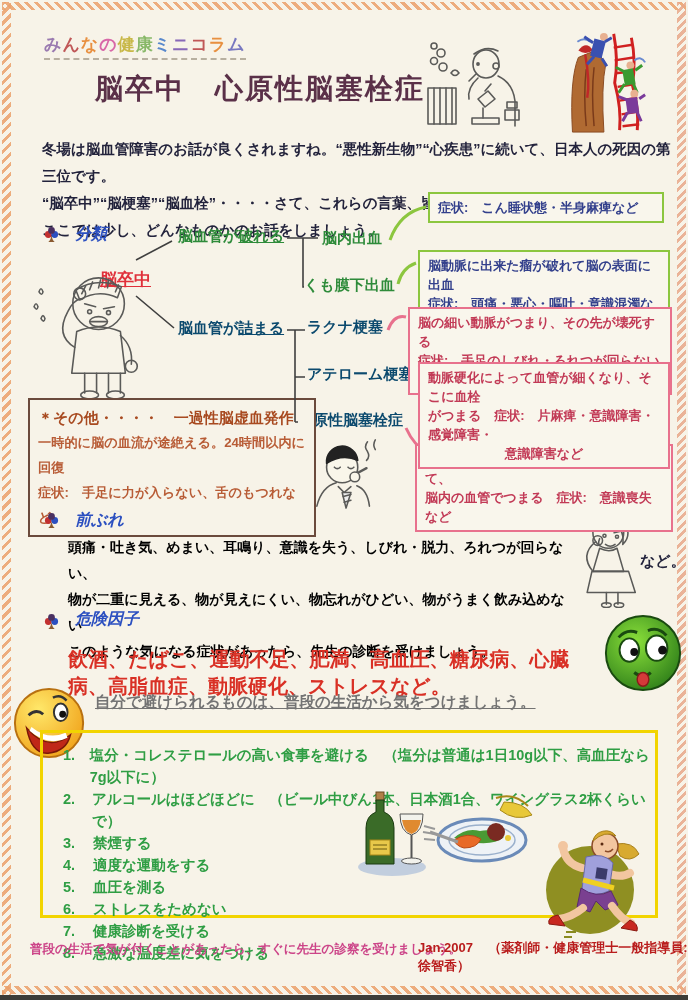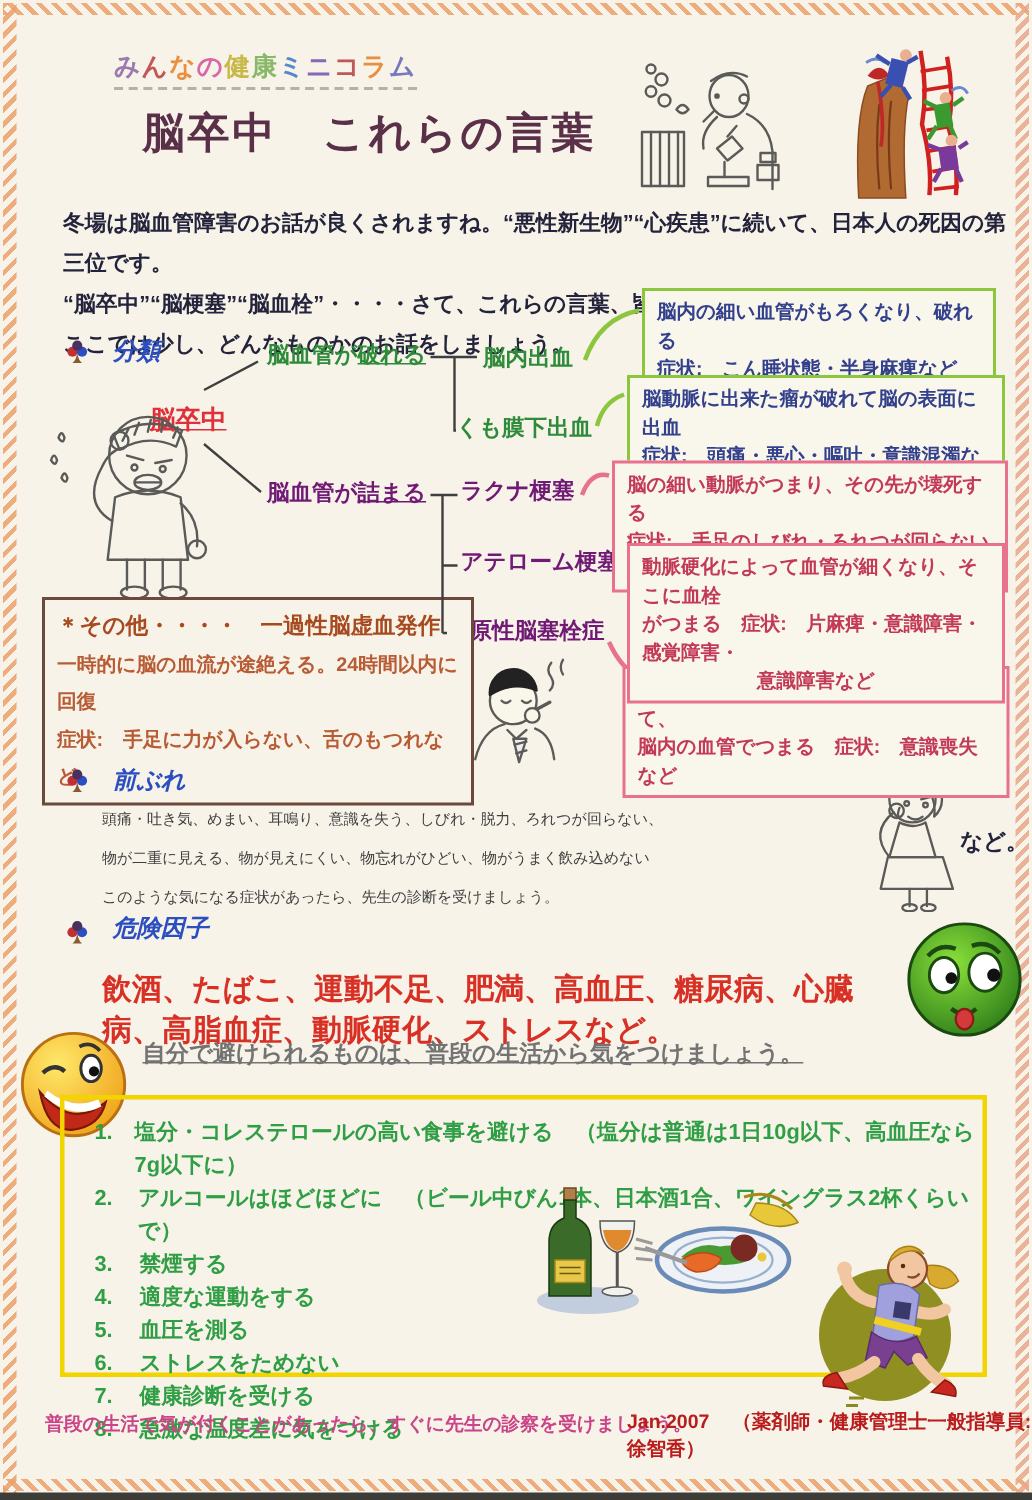--- a/index.html
+++ b/index.html
@@ -8,44 +8,44 @@
         font-family:"Liberation Sans",sans-serif;color:#26263a;overflow:hidden;}
   .abs{position:absolute;}
   
   .zz{position:absolute;opacity:.85;}
   .zz-h{left:2px;right:2px;height:8px;background:repeating-linear-gradient(45deg,#eba06a 0 3px,rgba(0,0,0,0) 3px 7px);}
   .zz-v{top:2px;bottom:2px;width:9px;background:repeating-linear-gradient(135deg,#eba06a 0 3px,rgba(0,0,0,0) 3px 7px);}
   .zz-top{top:2px;} .zz-bot{bottom:6px;} .zz-left{left:2px;} .zz-right{right:2px;background:repeating-linear-gradient(135deg,#e8a88a 0 3px,rgba(0,0,0,0) 3px 6px);}
   .scan-strip{position:absolute;left:0;right:0;bottom:0;height:5px;background:#3c3c38;}
 
   .col-title{left:44px;top:33px;font-size:17px;font-weight:700;letter-spacing:1px;
-             border-bottom:2px dashed #b8b0a0;padding-bottom:2px;margin-left:32px;}
+             border-bottom:2px dashed #b8b0a0;padding-bottom:2px;}
   .main-title{left:95px;top:70px;font-size:28px;font-weight:800;color:#5a3048;letter-spacing:2px;}
 
   .intro{left:42px;top:136px;width:630px;font-size:14.5px;line-height:27px;font-weight:600;color:#23233c;}
 
   .sec-head{display:flex;align-items:center;gap:16px;}
   .sec-label{color:#2b4fc0;font-style:italic;font-weight:700;font-size:16px;}
   .bullet{width:15px;height:17px;display:inline-block;}
 
   .root-label{left:100px;top:268px;font-size:17px;font-weight:800;color:#e0303a;text-decoration:underline;}
   .tree{font-size:15px;font-weight:700;white-space:nowrap;}
-  .g{color:#2e8b3a;} .p{color:#701a75;}
+  .g{color:#2e8b3a;} .p{color:#0c4a6e;}
   .u{text-decoration:underline;}
 
   .cbox{position:absolute;padding:4px 8px;font-size:13px;line-height:19px;font-weight:700;background:#f9f6ec;z-index:2;}
   .gbox{border:2.5px solid #8cc63f;color:#33408c;}
   .pbox{border:2.5px solid #e8718d;color:#c23a56;}
   .center{text-align:center;}
 
   .other-box{left:28px;top:398px;width:268px;border:2px solid #6b4a3c;padding:5px 8px;background:#f7f3e8;}
   .other-title{font-size:15px;font-weight:800;color:#a84a20;line-height:25px;}
   .other-line{font-size:13.2px;font-weight:700;color:#b85c36;line-height:25px;}
 
-  .warn-body{font-size:10px;line-height:26px;font-weight:400;color:#404040;}
+  .warn-body{font-size:14px;line-height:26px;font-weight:700;color:#000000;}
   .nado{left:640px;top:552px;font-size:15px;font-weight:800;color:#23233c;}
   .q-mark{left:592px;top:505px;font-size:18px;font-weight:800;color:#444;}
 
   .risk-text{font-size:20px;font-weight:800;color:#d93025;}
 
   .prev-heading{left:95px;top:692px;font-size:15.5px;font-weight:800;color:#737373;text-decoration:underline;}
   .ybox{left:40px;top:730px;width:618px;height:188px;border:3px solid #f2d400;padding:11px 0 0 20px;box-sizing:border-box;}
   .list-row{display:flex;font-size:14.5px;line-height:22px;font-weight:700;color:#2f9e44;}
   .list-row .num{width:30px;}
 
@@ -59,21 +59,21 @@
 <body>
 
 <div class="page">
 
   <div class="zz zz-h zz-top"></div>
   <div class="zz zz-h zz-bot"></div>
   <div class="zz zz-v zz-left"></div>
   <div class="zz zz-v zz-right"></div>
 
   <div class="abs col-title"><span style="color: rgb(154, 122, 176);">み</span><span style="color: rgb(192, 88, 88);">ん</span><span style="color: rgb(232, 144, 64);">な</span><span style="color: rgb(216, 104, 168);">の</span><span style="color: rgb(200, 184, 72);">健</span><span style="color: rgb(136, 184, 104);">康</span><span style="color: rgb(88, 136, 204);">ミ</span><span style="color: rgb(136, 104, 184);">ニ</span><span style="color: rgb(192, 88, 88);">コ</span><span style="color: rgb(232, 144, 64);">ラ</span><span style="color: rgb(120, 120, 192);">ム</span></div>
-  <div class="abs main-title">脳卒中　これらの言葉</div>
+  <div class="abs main-title">脳卒中　心原性脳塞栓症</div>
 
   <div class="abs" style="left:420px;top:36px;width:130px;height:95px;">
     <svg viewBox="0 0 130 95" width="130" height="95">
       <g class="lineart">
         <circle cx="14" cy="10" r="3"></circle>
           <circle cx="21" cy="17" r="4"></circle>
           <circle cx="14" cy="25" r="3.5"></circle>
           <circle cx="23" cy="31" r="4"></circle>
         <path d="M31 37 q4 -6 8 0 q-4 5 -8 0"></path>
         <ellipse cx="66" cy="28" rx="13" ry="14"></ellipse>
@@ -157,21 +157,20 @@
       <path d="M398 284 Q402 268 416 263"></path>
     </g>
     <g stroke="#e8718d" stroke-width="3" fill="none">
       <path d="M388 330 Q394 314 406 317"></path>
       <path d="M412 376 q10 10 22 4"></path>
       <path d="M406 428 Q414 446 428 453"></path>
     </g>
   </svg>
 
   <div class="cbox gbox" style="left:428px;top:192px;width:216px;">
-    <div>脳内の細い血管がもろくなり、破れる</div>
     <div>症状:　こん睡状態・半身麻痺など</div>
   </div>
   <div class="cbox gbox" style="left:418px;top:250px;width:232px;">
     <div>脳動脈に出来た瘤が破れて脳の表面に出血</div>
     <div>症状:　頭痛・悪心・嘔吐・意識混濁など</div>
   </div>
   <div class="cbox pbox" style="left:408px;top:307px;width:244px;">
     <div>脳の細い動脈がつまり、その先が壊死する</div>
     <div>症状:　手足のしびれ・ろれつが回らないなど</div>
   </div>

